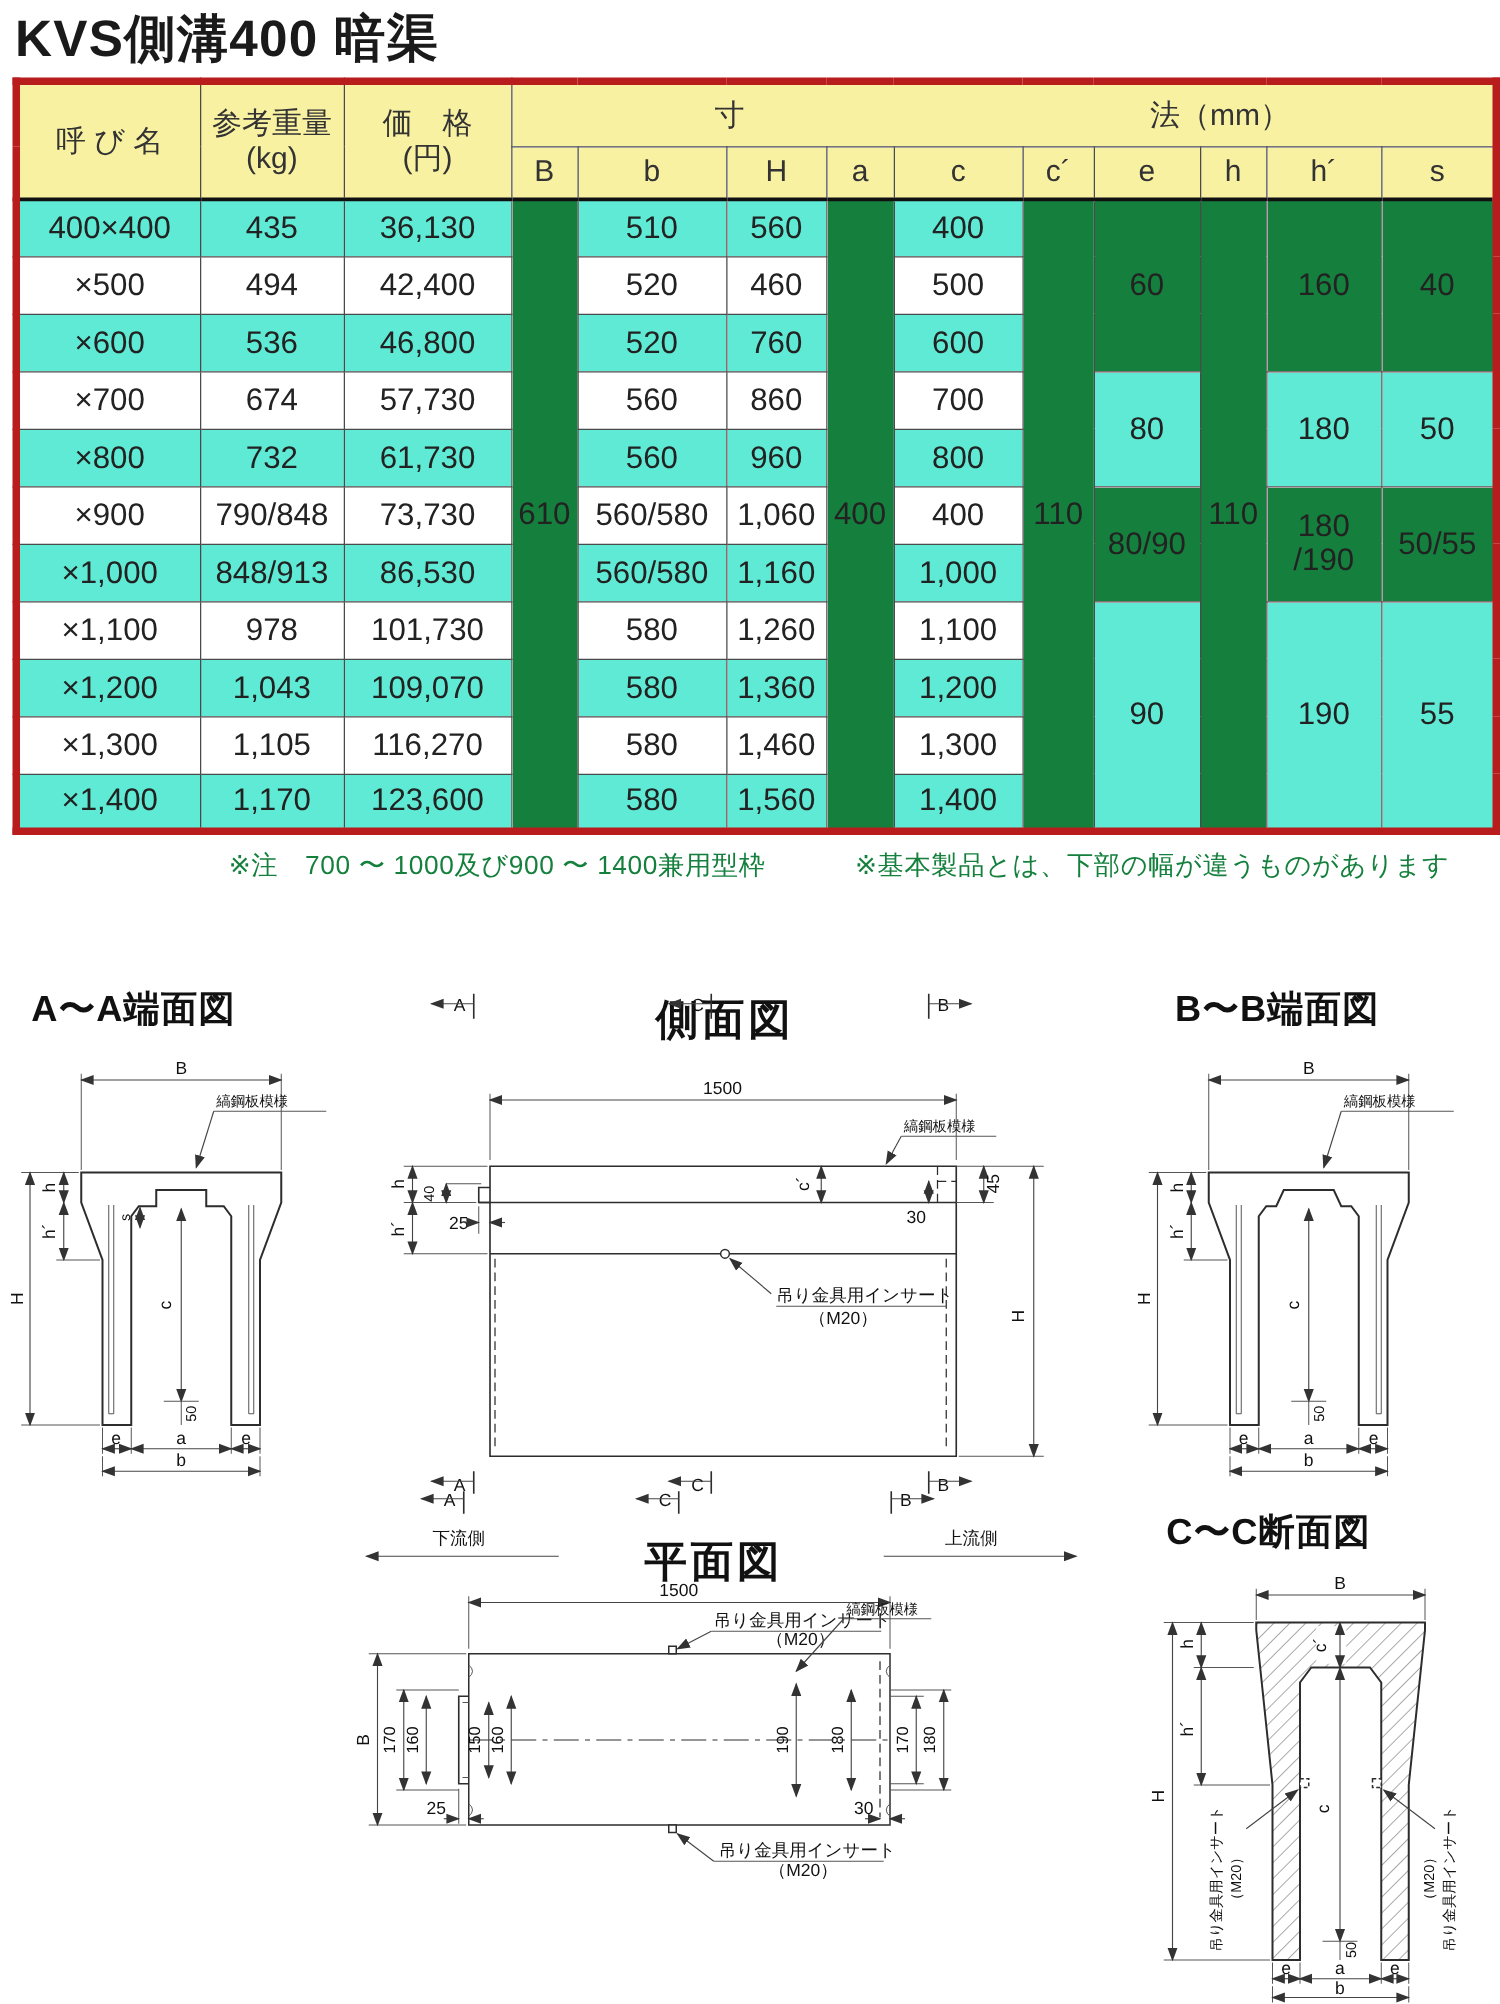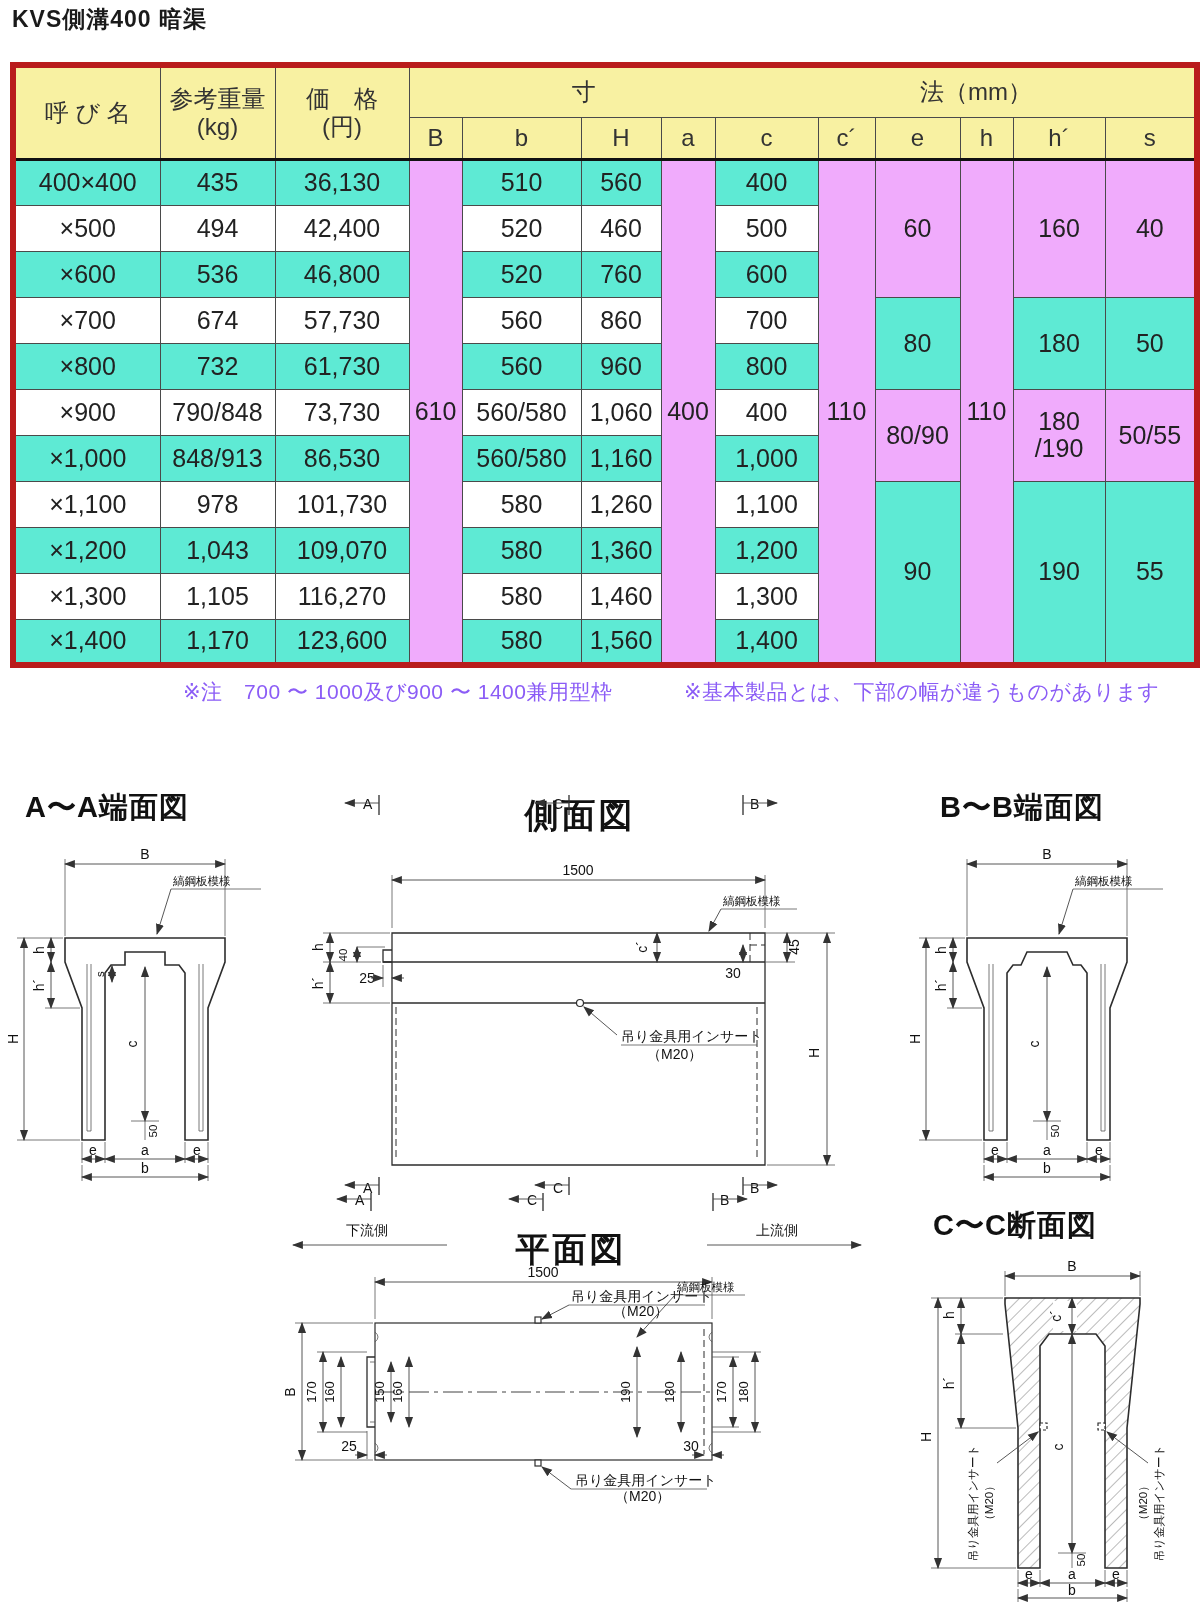--- a/index.html
+++ b/index.html
@@ -1,36 +1,36 @@
 <!DOCTYPE html>
 <html><head>
 <meta charset="utf-8">
 <style>
   html,body{margin:0;padding:0}
   body{width:1200px;height:1603px;position:relative;background:#fff;
        font-family:"Liberation Sans","DejaVu Sans",sans-serif;color:#1a1a1a;overflow:hidden}
-  .page-title{position:absolute;left:12px;top:4px;font-size:23px;font-weight:bold;letter-spacing:1px}
+  .page-title{position:absolute;left:12px;top:4px;font-size:41px;font-weight:bold;letter-spacing:1px}
   
   table.spec{position:absolute;left:10px;top:62px;width:1184px;border-collapse:collapse;
              table-layout:fixed;border:6px solid #b91c1c}
   table.spec td,table.spec th{border:1px solid #4a4a4a;text-align:center;vertical-align:middle;
              padding:0;font-weight:normal;font-size:25px;color:#222;overflow:hidden}
   table.spec thead th{background:#F8F1A2;font-size:24px;color:#333}
   table.spec thead tr.letters th{border-bottom:3px solid #111;font-size:24px}
   table.spec thead th.span2{border-bottom:3px solid #111}
   tr.dr{height:46px}
   tr.hr1{height:52px} tr.hr2{height:42px}
   td.g,th.g{background:#5eead4}
-  td.w{background:#f0abfc}
+  td.w{background:#15803d}
   td.n{text-align:right;padding-right:28px}
   td.p{font-weight:bold;font-size:25px}
   td.ml{white-space:pre-line;text-align:left;padding-left:14px;font-size:24px;line-height:1.08}
   .hdr2{display:block;line-height:1.15}
   .dimband{display:flex;justify-content:space-around;align-items:center}
-  .notes{position:absolute;top:678px;font-size:21px;color:#8b5cf6;letter-spacing:.5px}
+  .notes{position:absolute;top:678px;font-size:21px;color:#15803d;letter-spacing:.5px}
   #note1{left:183px} #note2{left:684px}
   
   svg{position:absolute;overflow:visible}
   svg .oln{fill:#fff;stroke:#2d2d2d;stroke-width:1.6}
   svg .hat{fill:url(#hatch);stroke:#2d2d2d;stroke-width:1.6}
   svg .box{fill:#fff;stroke:#2d2d2d;stroke-width:1.2}
   svg .ln{stroke:#2d2d2d;stroke-width:1.3;fill:none}
   svg .tn{stroke:#555;stroke-width:0.8;fill:none}
   svg .dm{stroke:#444;stroke-width:0.9;fill:none;marker-start:url(#ar);marker-end:url(#ar)}
   svg .le{stroke:#444;stroke-width:0.9;fill:none;marker-end:url(#ar)}

